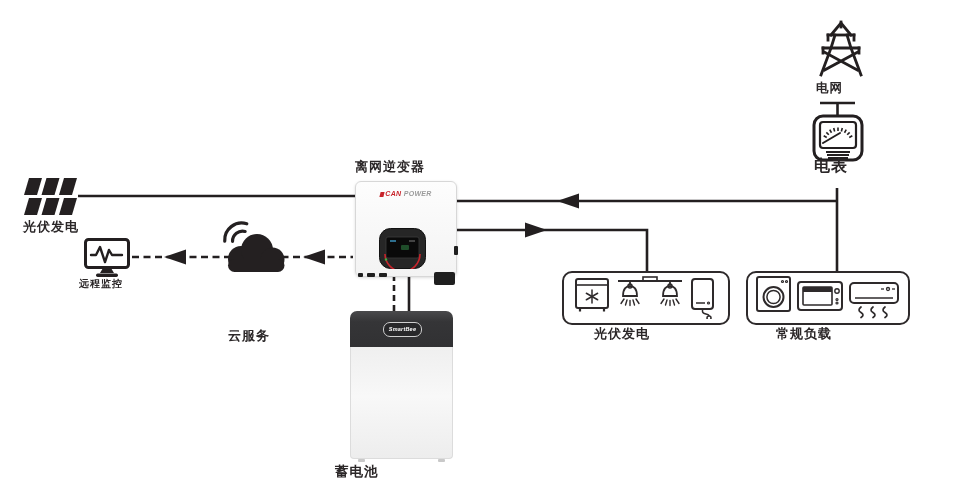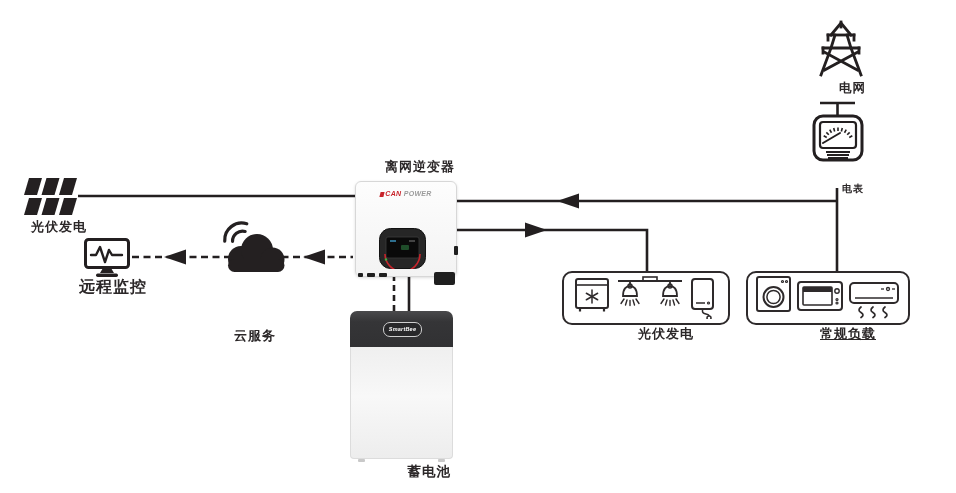--- a/index.html
+++ b/index.html
@@ -2,21 +2,21 @@
 <html><head>
 <meta charset="utf-8">
 <style>
   html,body{margin:0;padding:0;background:#fff;}
   .canvas{position:relative;width:956px;height:493px;background:#ffffff;overflow:hidden;
           font-family:"Liberation Sans","DejaVu Sans",sans-serif;color:#2b2728;}
   svg{display:block;}
   .wiring{position:absolute;left:0;top:0;z-index:0;}
   .node{position:absolute;z-index:1;}
   .node-label{position:absolute;z-index:2;font-size:13px;font-weight:700;
-              text-align:right;white-space:nowrap;color:#2b2728;letter-spacing:1px;}
+              text-align:left;white-space:nowrap;color:#2b2728;letter-spacing:1px;}
   
   .inverter{left:355px;top:181px;width:100px;height:94px;border:1px solid #d7d7d7;
             border-radius:6px;background:linear-gradient(180deg,#fdfdfd 0%,#f3f3f3 100%);
             box-shadow:0 1px 3px rgba(0,0,0,.14);}
   .inv-logo{position:absolute;left:0;top:8px;width:100%;text-align:center;
             font-size:7px;font-weight:800;font-style:italic;letter-spacing:.3px;line-height:7px;}
   .inv-logo .mark{display:inline-block;width:4px;height:5px;background:#c8242b;
             transform:skewX(-14deg);margin-right:1px;vertical-align:-0.5px;}
   .inv-logo .red{color:#c8242b;}
   .inv-logo .gray{color:#9b9b9b;}
@@ -79,21 +79,21 @@
   <div class="node-label" style="left:17px;top:218px;width:64px;margin-left:6px;">光伏发电</div>
 
   <div class="node" style="left:84px;top:238px;">
     <svg width="46" height="40" viewBox="0 0 46 40">
       <rect x="1.5" y="1.5" width="43" height="28" rx="3" fill="none" stroke="#231f20" stroke-width="3"></rect>
       <polyline points="7,17 12,17 16,9 21,24 25,12 28,17 38,17" fill="none" stroke="#231f20" stroke-width="2.4" stroke-linejoin="round" stroke-linecap="round"></polyline>
       <polygon points="19,30 27,30 30,35 16,35" fill="#231f20"></polygon>
       <rect x="12" y="35.5" width="22" height="3.5" rx="1.7" fill="#231f20"></rect>
     </svg>
   </div>
-  <div class="node-label" style="left:79px;top:277px;width:56px;font-size:16px;">远程监控</div>
+  <div class="node-label" style="left:79px;top:277px;width:56px;font-size:10px;">远程监控</div>
 
   <div class="node" style="left:215px;top:214px;">
     <svg width="74" height="64" viewBox="0 0 74 64">
       <g transform="rotate(-38 22 20)" stroke="#242021" stroke-width="3.2" fill="none" stroke-linecap="round">
         <path d="M14 23 A 10 10 0 0 1 30 23"></path>
         <path d="M8 18 A 17 17 0 0 1 36 18"></path>
       </g>
       <g fill="#242021">
         <circle cx="26" cy="45" r="13"></circle>
         <circle cx="42" cy="36" r="16"></circle>
@@ -129,21 +129,21 @@
   </div>
 
   <div class="node battery">
     <div class="bat-top">
       <div class="bat-badge">SmartBee</div>
     </div>
     <div class="bat-body"></div>
     <div class="bat-foot" style="left:8px;"></div>
     <div class="bat-foot" style="right:8px;"></div>
   </div>
-  <div class="node-label" style="left:351px;top:463px;width:100px;font-size:13.5px;">蓄电池</div>
+  <div class="node-label" style="left:335px;top:463px;width:100px;font-size:13.5px;">蓄电池</div>
 
   <div class="node" style="left:814px;top:20px;">
     <svg width="54" height="57" viewBox="0 0 54 57">
       <g stroke="#231f20" stroke-width="2.8" fill="none" stroke-linecap="square">
         <path d="M27 2 V7"></path>
         <path d="M17 15 L27 3 L37 15"></path>
         <path d="M14 15 H40"></path>
         <path d="M14 15 V20 M40 15 V20"></path>
         <path d="M21 15 L17 28 M33 15 L37 28"></path>
         <path d="M9 28 H45"></path>
@@ -171,21 +171,21 @@
         <line x1="26" y1="13.5" x2="26" y2="17" transform="rotate(60 26 30)"></line>
       </g>
       <path d="M28 19 L11 29" stroke="#231f20" stroke-width="2" stroke-linecap="round"></path>
       <g stroke="#231f20" stroke-width="2">
         <path d="M14 38 H38"></path>
           <path d="M15 41 H37"></path>
           <path d="M16 44 H36"></path>
       </g>
     </svg>
   </div>
-  <div class="node-label" style="left:814px;top:182px;width:50px;font-size:10px;">电表</div>
+  <div class="node-label" style="left:814px;top:156px;width:50px;font-size:16px;">电表</div>
 
   <div class="node loadbox emergency">
     <svg width="160" height="46" viewBox="0 0 160 46">
 
       <g transform="translate(12,4)" stroke="#2e2a2b" fill="none">
         <rect x="0" y="2" width="32" height="29" rx="2" stroke-width="2"></rect>
         <path d="M0 8 H32" stroke-width="1.6"></path>
         <g stroke-width="1.5" stroke-linecap="round">
           <path d="M16 13 V26"></path>
           <path d="M16 13 V26" transform="rotate(60 16 19.5)"></path>
@@ -260,15 +260,15 @@
         <circle cx="38" cy="16" r="1.5" stroke-width="1.3"></circle>
         <path d="M42 16 h3" stroke-width="1.3"></path>
         <g stroke-width="1.7" stroke-linecap="round">
           <path d="M11 34 q-4 3 0 5.5 q4 2.5 0 5"></path>
           <path d="M23 34 q-4 3 0 5.5 q4 2.5 0 5"></path>
           <path d="M35 34 q-4 3 0 5.5 q4 2.5 0 5"></path>
         </g>
       </g>
     </svg>
   </div>
-  <div class="node-label" style="left:776px;top:325px;width:100px;text-decoration:underline;">常规负载</div>
+  <div class="node-label" style="left:776px;top:325px;width:100px;">常规负载</div>
 
 </div>
 
 </body></html>

